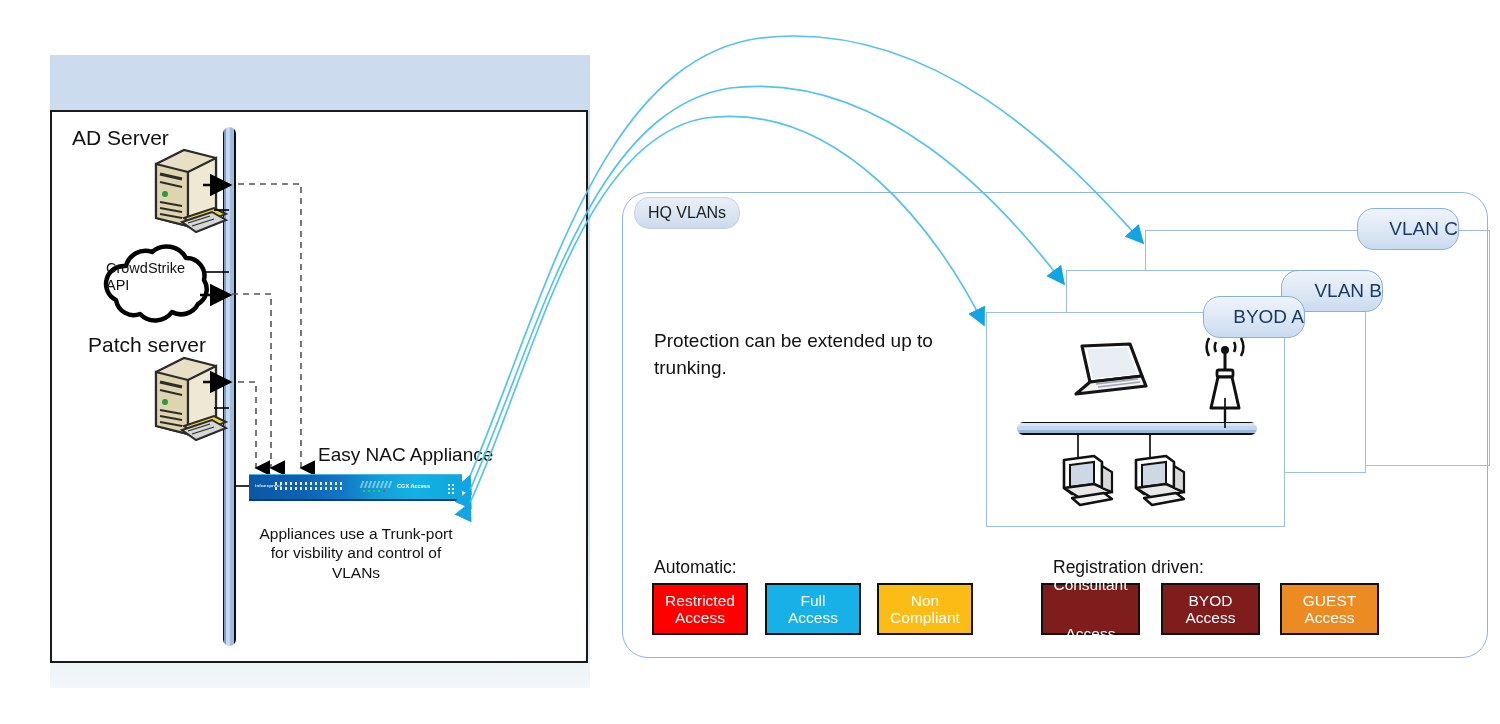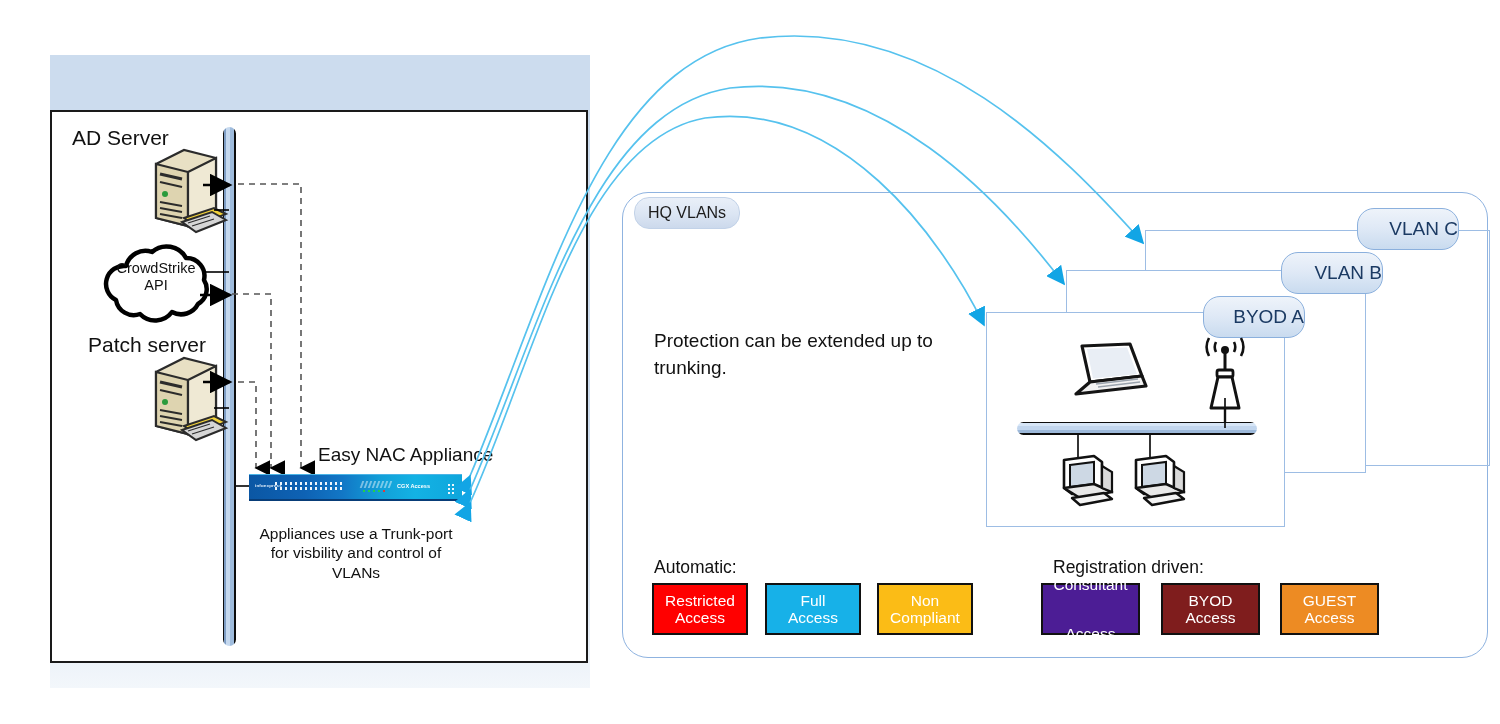--- a/index.html
+++ b/index.html
@@ -12,21 +12,21 @@
   #left-backdrop{left:50px;top:55px;width:540px;height:633px;
      background:linear-gradient(180deg,#ccdcee 0%,#ccdcee 72%,#dfe9f4 86%,#f3f7fb 100%);}
   #left-panel{left:50px;top:110px;width:538px;height:553px;background:#ffffff;
      border:2px solid #1a1a1a;box-sizing:border-box;}
 
   
   #trunk-bar{left:223px;top:127px;width:13px;height:519px;border-radius:7px;
      background:linear-gradient(90deg,#0d0d0d 0 11%,#7e9dc4 11% 26%,#c6d9ef 26% 55%,#9fbcdd 55% 82%,#0d0d0d 82% 100%);}
 
   .label{font-size:21px;color:#111;white-space:nowrap;}
-  .devtxt{font-size:14.5px;text-align:center;line-height:1.18;color:#111;}
+  .devtxt{font-size:14.5px;text-align:left;line-height:1.18;color:#111;}
 
   
   #appliance{left:249px;top:474px;width:213px;height:24px;
      background:linear-gradient(90deg,#0b57a4 0%,#0e62b4 26%,#1277c6 44%,#12a0d8 62%,#13b2e4 78%,#0fa6dc 100%);
      border-top:1px solid #4ab4e6;border-bottom:2px solid #083d78;}
   #appliance .brand{position:absolute;left:6px;top:8px;font-size:4.4px;color:#eaf4fd;
      letter-spacing:.2px;font-weight:bold;}
   #appliance .cgx{position:absolute;left:148px;top:8px;font-size:5.6px;color:#ffffff;font-weight:bold;}
   .portgrid{position:absolute;top:7px;}
   .portgrid i{position:absolute;width:2px;height:3px;background:#eef6fd;}
@@ -210,21 +210,21 @@
   <div>Protection can be extended up to</div>
   <div>trunking.</div>
 </div>
 
 <div class="abs vlan-box" style="left:1145px;top:230px;width:345px;height:236px;"></div>
 <div class="abs vlan-chip" style="left:1357px;top:208px;width:100px;height:40px;">
   <span>VLAN C</span>
 </div>
 
 <div class="abs vlan-box" style="left:1066px;top:270px;width:300px;height:203px;background:#fff;"></div>
-<div class="abs vlan-chip" style="left:1281px;top:252px;width:100px;height:40px;">
+<div class="abs vlan-chip" style="left:1281px;top:270px;width:100px;height:40px;">
   <span>VLAN B</span>
 </div>
 
 <div class="abs vlan-box" style="left:986px;top:312px;width:299px;height:215px;background:#fff;"></div>
 <div class="abs vlan-chip" style="left:1203px;top:296px;width:100px;height:40px;">
   <span>BYOD A</span>
 </div>
 
 <svg class="abs" style="left:1060px;top:340px;width:90px;height:60px;" viewBox="0 0 90 60">
   <path d="M22 6 L70 4 L82 36 L30 42 Z" fill="#ffffff" stroke="#141414" stroke-width="3.2" stroke-linejoin="round"></path>
@@ -288,21 +288,21 @@
 </div>
 <div class="abs leg-box" style="left:765px;top:583px;width:96px;height:52px;background:#17B1E8;">
   <div>Full</div>
   <div>Access</div>
 </div>
 <div class="abs leg-box" style="left:877px;top:583px;width:96px;height:52px;background:#FBBC16;">
   <div>Non</div>
   <div>Compliant</div>
 </div>
 
-<div class="abs leg-box" style="left:1041px;top:583px;width:99px;height:52px;background:#4c1d95;gap:31px;">
+<div class="abs leg-box" style="left:1041px;top:583px;width:99px;height:52px;background:#7f1d1d;gap:31px;">
   <div>Consultant</div>
   <div>Access</div>
 </div>
 <div class="abs leg-box" style="left:1161px;top:583px;width:99px;height:52px;background:#7f1d1d;">
   <div>BYOD</div>
   <div>Access</div>
 </div>
 <div class="abs leg-box" style="left:1280px;top:583px;width:99px;height:52px;background:#ED8B23;">
   <div>GUEST</div>
   <div>Access</div>

